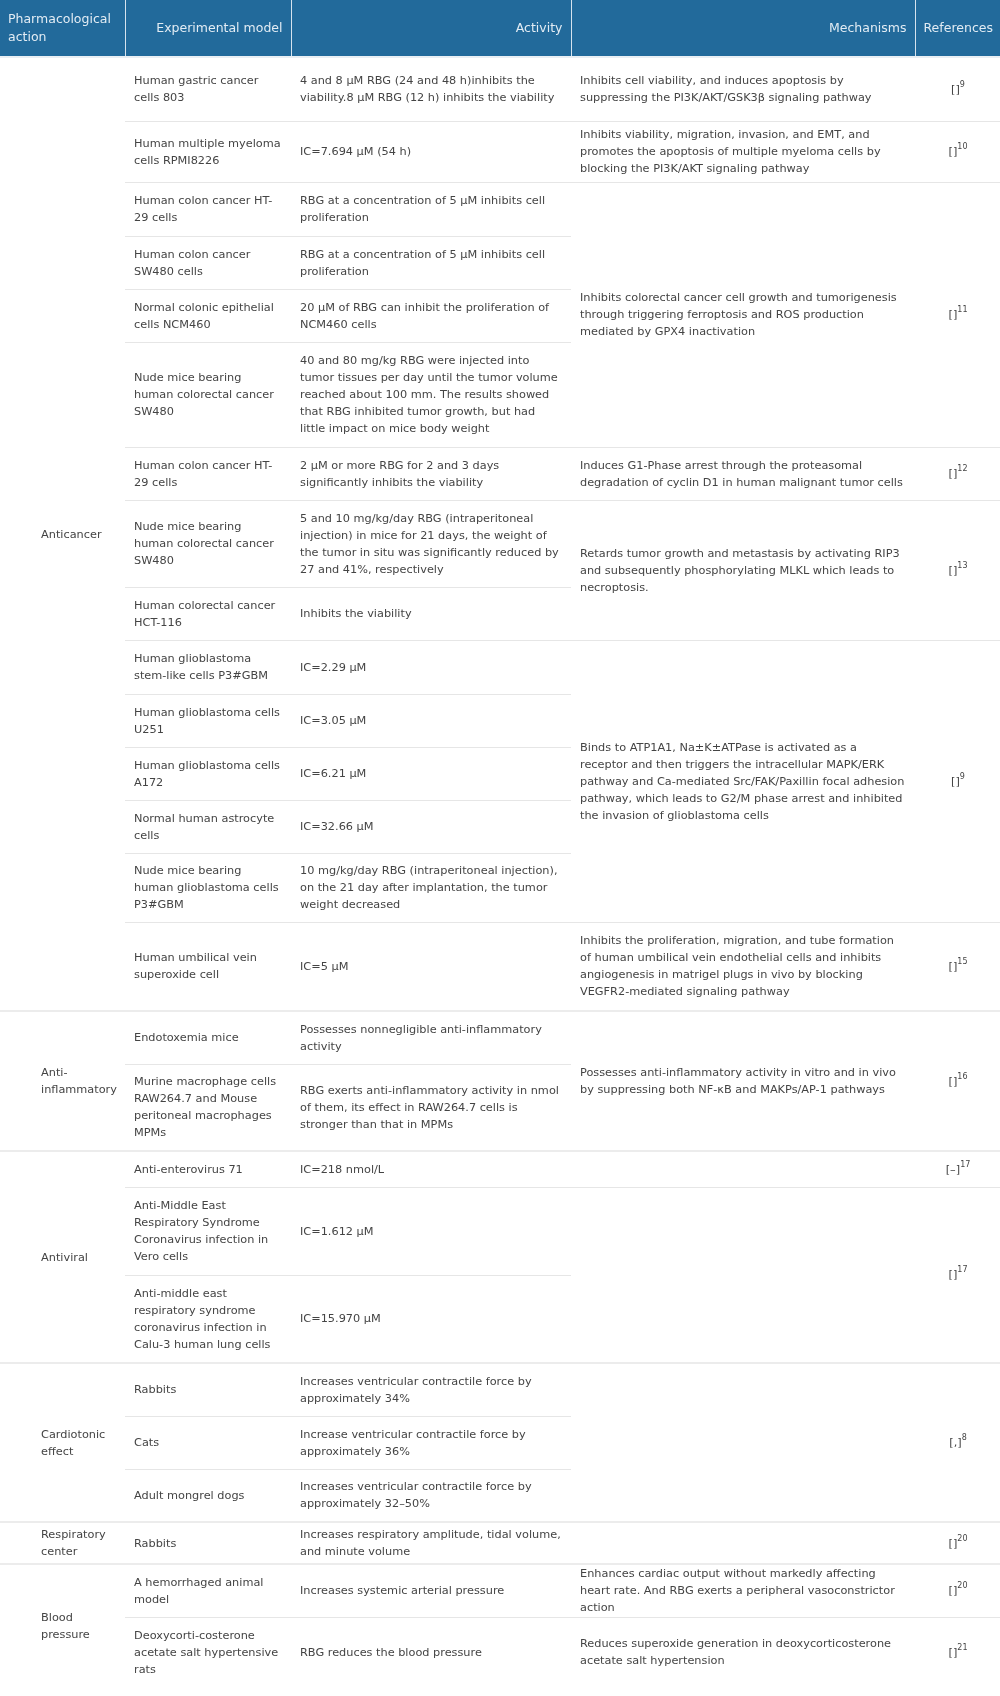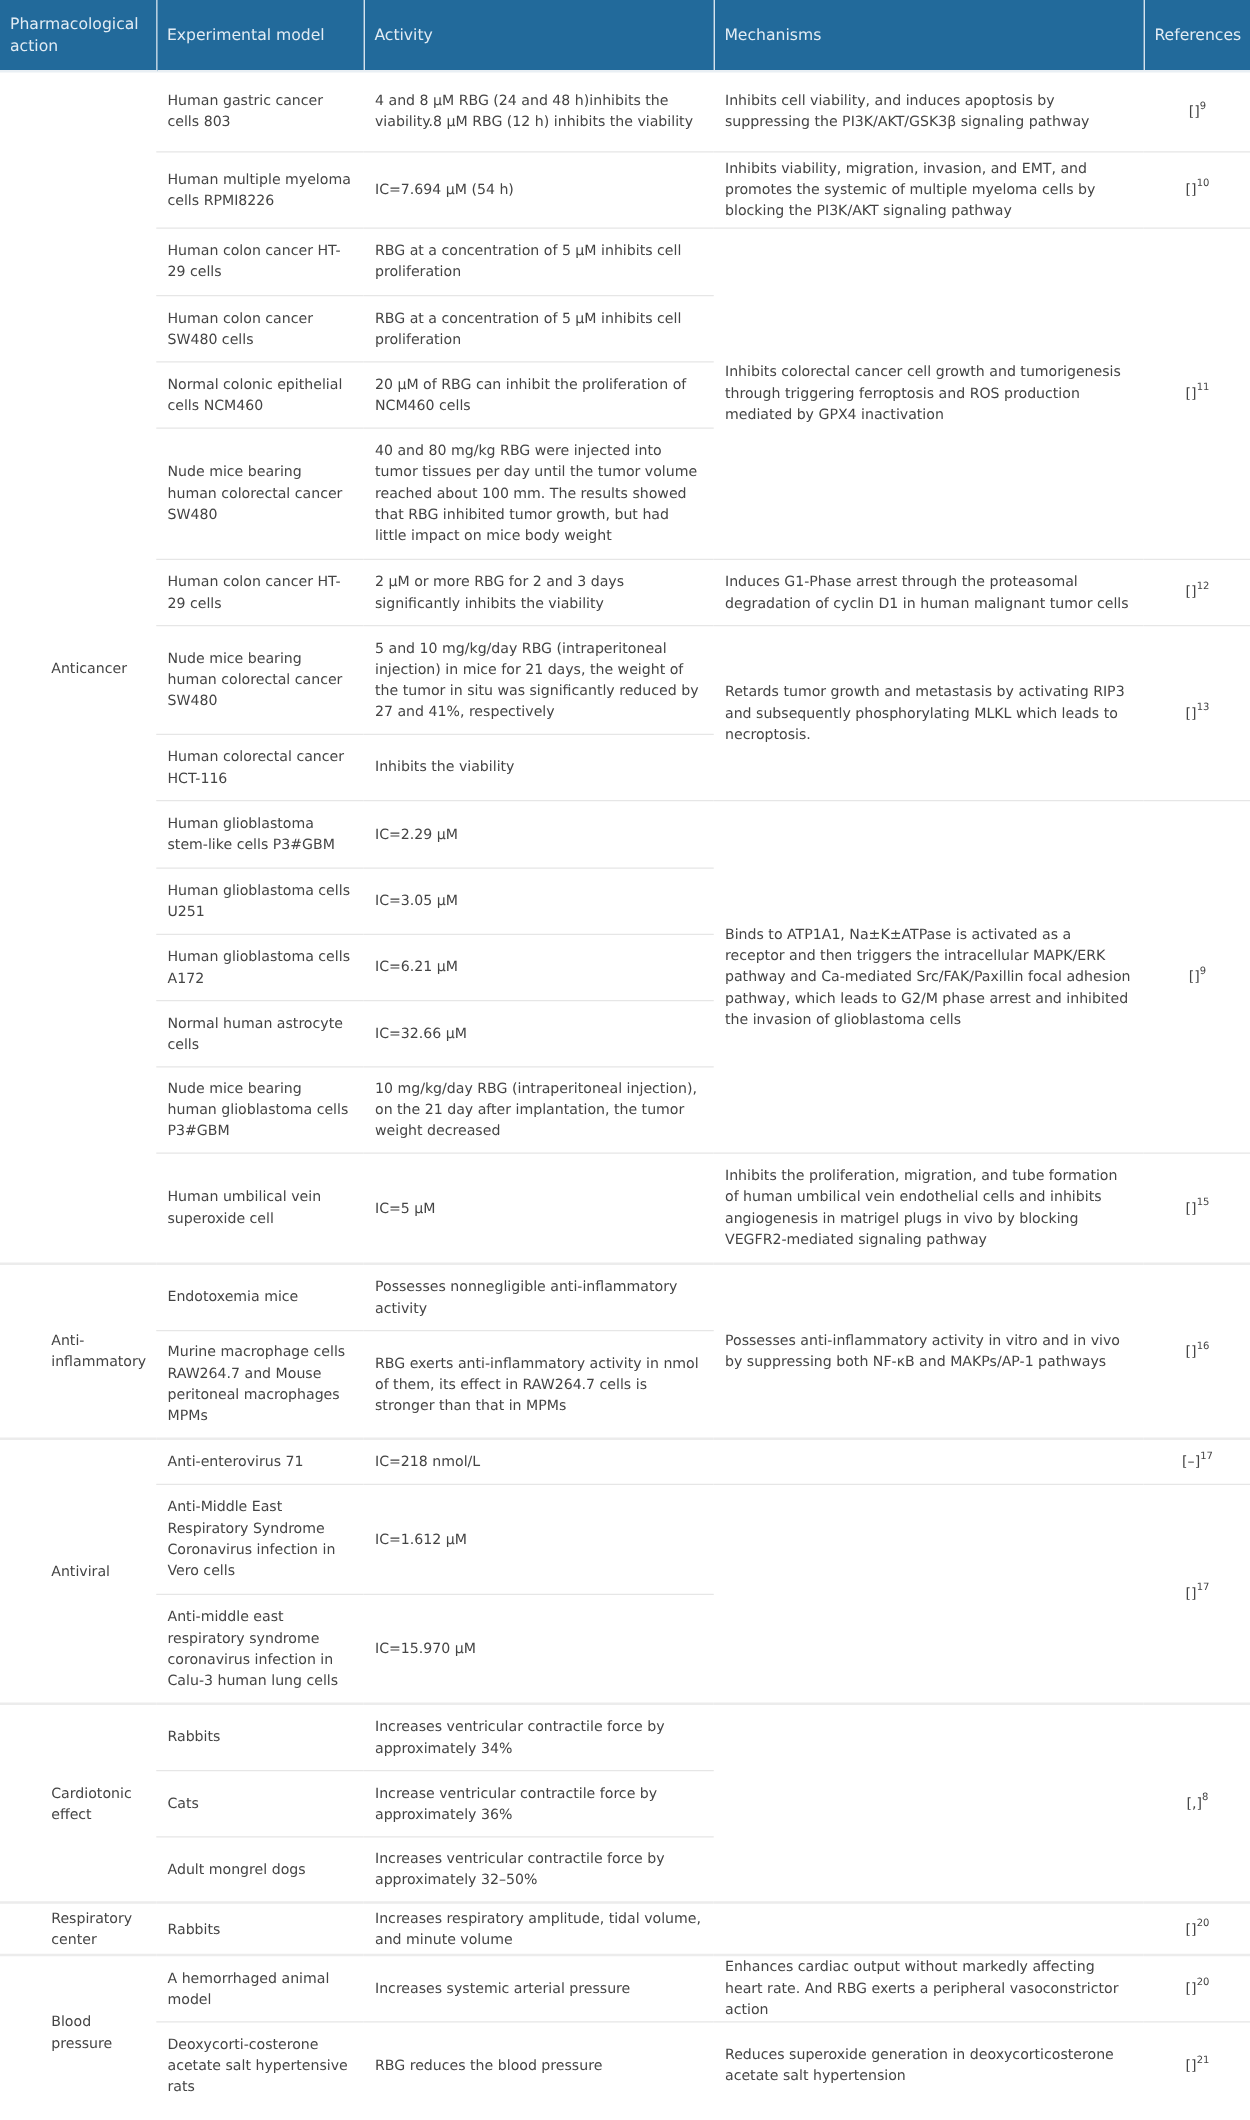--- a/index.html
+++ b/index.html
@@ -1,21 +1,21 @@
 <!DOCTYPE html>
 <html><head>
 <meta charset="utf-8">
 <style>
   html, body { margin: 0; padding: 0; background: #ffffff; }
   body { width: 1000px; height: 1696px; overflow: hidden; font-family: "DejaVu Sans", sans-serif; }
   table { width: 1000px; border-collapse: collapse; table-layout: fixed; font-size: 11.3px; color: #444; line-height: 17px; }
   col.c1 { width: 125px; } col.c2 { width: 166px; } col.c3 { width: 280px; } col.c4 { width: 344px; } col.c5 { width: 85px; }
   thead th { background: #226a9b; color: #e2ecf4; font-weight: normal; font-size: 12.5px; height: 56px; padding: 0 8px; border-left: 1px solid #d6e3ee; border-bottom: 2px solid #e9eff4; line-height: 18px; }
   thead th:first-child { border-left: none; text-align: left; }
-  thead th:not(:first-child) { text-align: left; }
+  thead th:not(:first-child) { text-align: right; }
   td { padding: 0 8px 0 9px; vertical-align: middle; border-top: 1px solid #e6e6e6; text-align: left; }
   td.action { border-top: 2px solid #ececec; padding-left: 41px; }
   tr.group-start td { border-top: 2px solid #ececec; }
   td.ref { text-align: center; white-space: nowrap; }
   td.ref sup { font-size: 8px; line-height: 0; vertical-align: 6px; }
   tr.first td { border-top: none; }
 </style>
 </head>
 <body>
 
@@ -41,21 +41,21 @@
     <tr class="first" style="height:64px">
       <td class="action" rowspan="15" style="border-top:none">Anticancer</td>
       <td>Human gastric cancer cells 803</td>
       <td>4 and 8 μM RBG (24 and 48 h)inhibits the viability.8 μM RBG (12 h) inhibits the viability</td>
       <td>Inhibits cell viability, and induces apoptosis by suppressing the PI3K/AKT/GSK3β signaling pathway</td>
       <td class="ref"><span>[]</span><sup>9</sup></td>
     </tr>
     <tr style="height:61px">
       <td>Human multiple myeloma cells RPMI8226</td>
       <td>IC=7.694 μM (54 h)</td>
-      <td>Inhibits viability, migration, invasion, and EMT, and promotes the systemic of multiple myeloma cells by blocking the PI3K/AKT signaling pathway</td>
+      <td>Inhibits viability, migration, invasion, and EMT, and promotes the apoptosis of multiple myeloma cells by blocking the PI3K/AKT signaling pathway</td>
       <td class="ref"><span>[]</span><sup>10</sup></td>
     </tr>
     <tr style="height:54px">
       <td>Human colon cancer HT-29 cells</td>
       <td>RBG at a concentration of 5 μM inhibits cell proliferation</td>
       <td rowspan="4">Inhibits colorectal cancer cell growth and tumorigenesis through triggering ferroptosis and ROS production mediated by GPX4 inactivation</td>
       <td rowspan="4" class="ref"><span>[]</span><sup>11</sup></td>
     </tr>
     <tr style="height:53px">
       <td>Human colon cancer SW480 cells</td>

